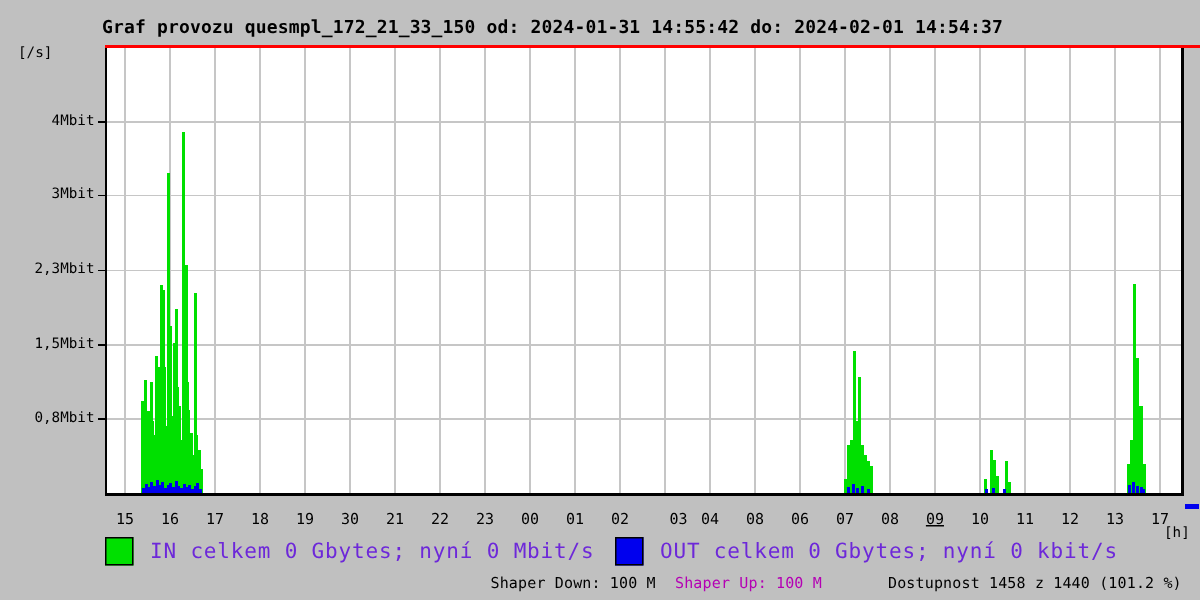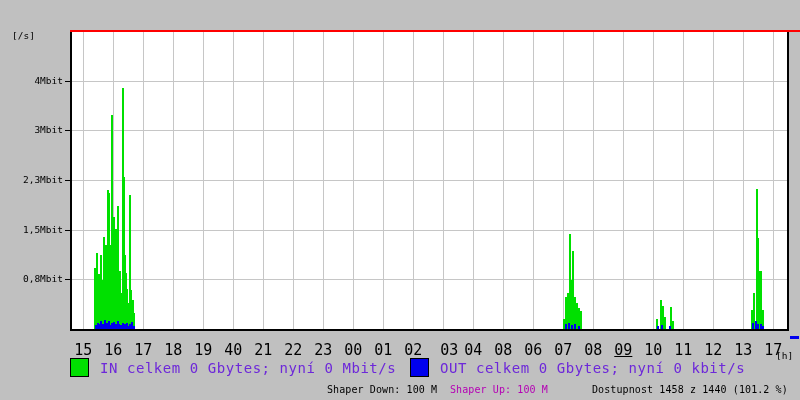--- a/index.html
+++ b/index.html
@@ -1,38 +1,39 @@
 <!DOCTYPE html>
 <html><head>
 <meta charset="utf-8">
 <style>
   html,body{margin:0;padding:0;}
   body{background:#888;font-family:"DejaVu Sans Mono","Liberation Mono",monospace;}
   #screen{position:relative;width:800px;height:400px;background:#c0c0c0;overflow:hidden;}
   #chart-title{position:absolute;left:68px;top:11px;font-size:12px;font-weight:bold;color:#000;white-space:pre;letter-spacing:0.1px;}
   #plot-svg{position:absolute;left:0;top:0;}
   .ylab{position:absolute;width:63px;text-align:right;font-size:9.5px;color:#000;white-space:pre;}
-  .xlab{position:absolute;width:30px;text-align:center;font-size:15px;color:#000;white-space:pre;}
+  .xlab{position:absolute;width:30px;text-align:center;font-size:10px;color:#000;white-space:pre;}
   #y-unit{position:absolute;left:12px;top:30px;font-size:9.5px;color:#000;}
   #x-unit{position:absolute;left:776px;top:350px;font-size:9.5px;color:#000;}
   .legend-row{position:absolute;height:19px;}
   .swatch{position:absolute;width:17px;height:17px;border:1px solid #000;top:0;left:0;}
   .legend-text{position:absolute;left:30px;top:2px;font-size:14px;letter-spacing:0.55px;color:#6d28d9;white-space:pre;}
   #legend-in{left:70px;top:358px;}
   #legend-out{left:410px;top:358px;}
   .status{position:absolute;top:384px;font-size:10px;white-space:pre;letter-spacing:0.1px;}
   #st-allowed{left:116px;}
   #st-down{left:327px;}
   #st-up{left:450px;}
   #st-avail{left:559px;}
 </style>
 </head>
 <body>
 
 <div id="screen">
+  <div id="chart-title">Graf provozu quesmpl_172_21_33_150 od: 2024-01-31 14:55:42 do: 2024-02-01 14:54:37</div>
 
   <svg id="plot-svg" width="800" height="400" shape-rendering="crispEdges">
       <rect x="71" y="31" width="717" height="299" fill="#ffffff"></rect>
       <line x1="83.3" y1="32" x2="83.3" y2="329" stroke="#c6c6c6" stroke-width="1"></line>
       <line x1="113.3" y1="32" x2="113.3" y2="329" stroke="#c6c6c6" stroke-width="1"></line>
       <line x1="143.3" y1="32" x2="143.3" y2="329" stroke="#c6c6c6" stroke-width="1"></line>
       <line x1="173.3" y1="32" x2="173.3" y2="329" stroke="#c6c6c6" stroke-width="1"></line>
       <line x1="203.3" y1="32" x2="203.3" y2="329" stroke="#c6c6c6" stroke-width="1"></line>
       <line x1="233.3" y1="32" x2="233.3" y2="329" stroke="#c6c6c6" stroke-width="1"></line>
       <line x1="263.3" y1="32" x2="263.3" y2="329" stroke="#c6c6c6" stroke-width="1"></line>
@@ -169,21 +170,21 @@
       <div class="ylab" style="left: 0px; top: 174.19px;">2,3Mbit</div>
       <div class="ylab" style="left: 0px; top: 224.009px;">1,5Mbit</div>
       <div class="ylab" style="left: 0px; top: 273.181px;">0,8Mbit</div>
     </div>
   <div id="xlabels">
       <div class="xlab" style="left: 68.3px; top: 341px;">15</div>
       <div class="xlab" style="left: 98.3px; top: 341px;">16</div>
       <div class="xlab" style="left: 128.3px; top: 341px;">17</div>
       <div class="xlab" style="left: 158.3px; top: 341px;">18</div>
       <div class="xlab" style="left: 188.3px; top: 341px;">19</div>
-      <div class="xlab" style="left: 218.3px; top: 341px;">40</div>
+      <div class="xlab" style="left: 218.3px; top: 341px;">30</div>
       <div class="xlab" style="left: 248.3px; top: 341px;">21</div>
       <div class="xlab" style="left: 278.3px; top: 341px;">22</div>
       <div class="xlab" style="left: 308.3px; top: 341px;">23</div>
       <div class="xlab" style="left: 338.3px; top: 341px;">00</div>
       <div class="xlab" style="left: 368.3px; top: 341px;">01</div>
       <div class="xlab" style="left: 398.3px; top: 341px;">02</div>
       <div class="xlab" style="left: 428.3px; top: 341px; text-align: right;">03</div>
       <div class="xlab" style="left: 458.3px; top: 341px;">04</div>
       <div class="xlab" style="left: 488.3px; top: 341px;">08</div>
       <div class="xlab" style="left: 518.3px; top: 341px;">06</div>

